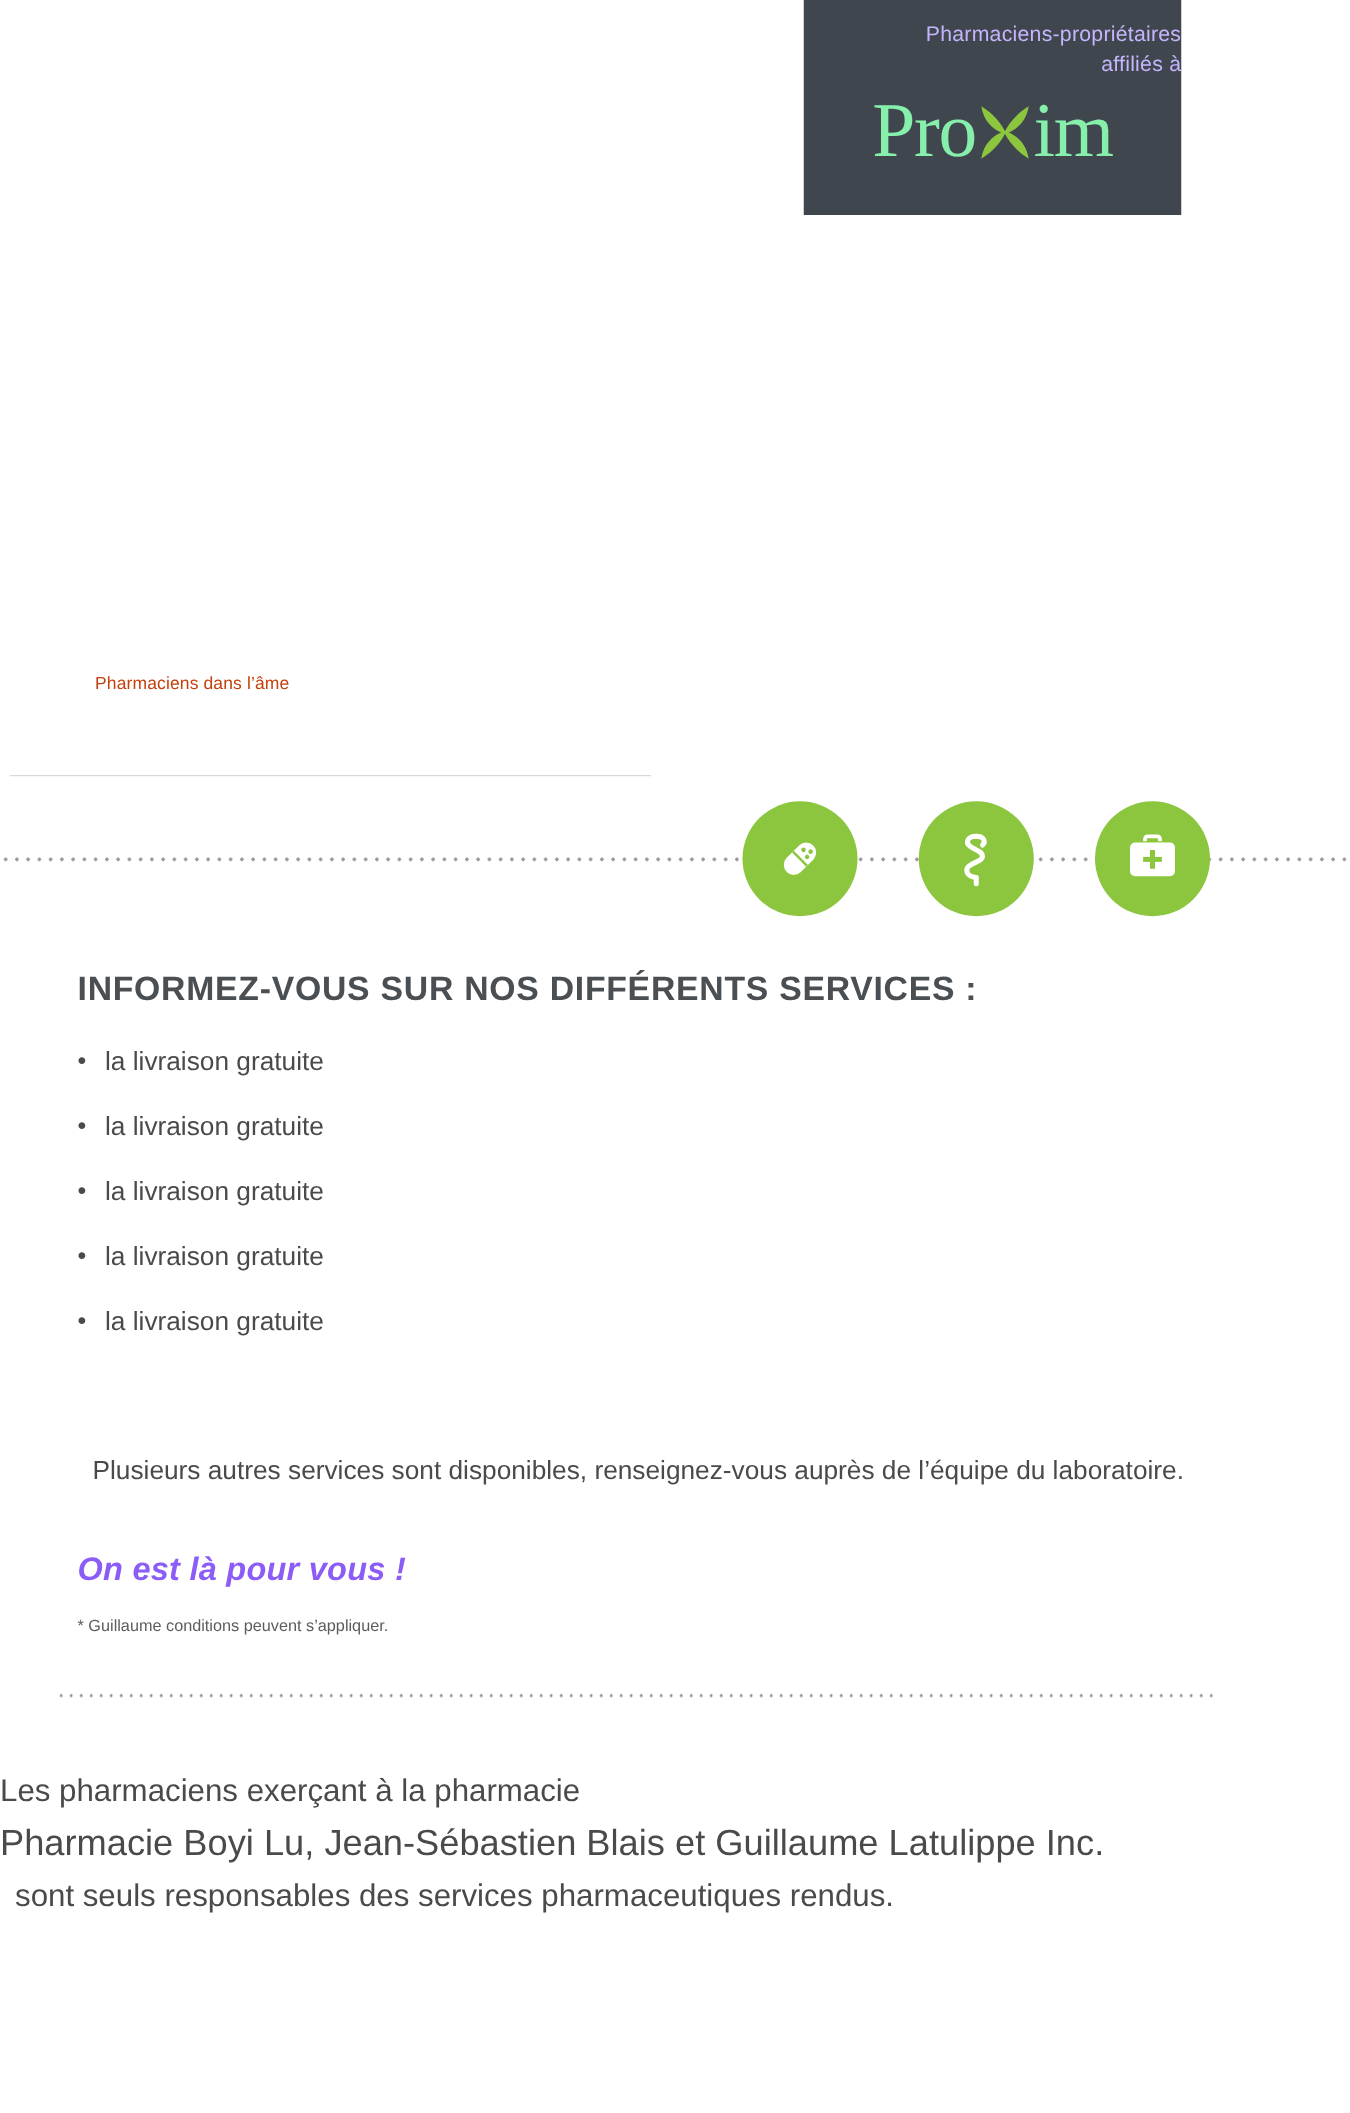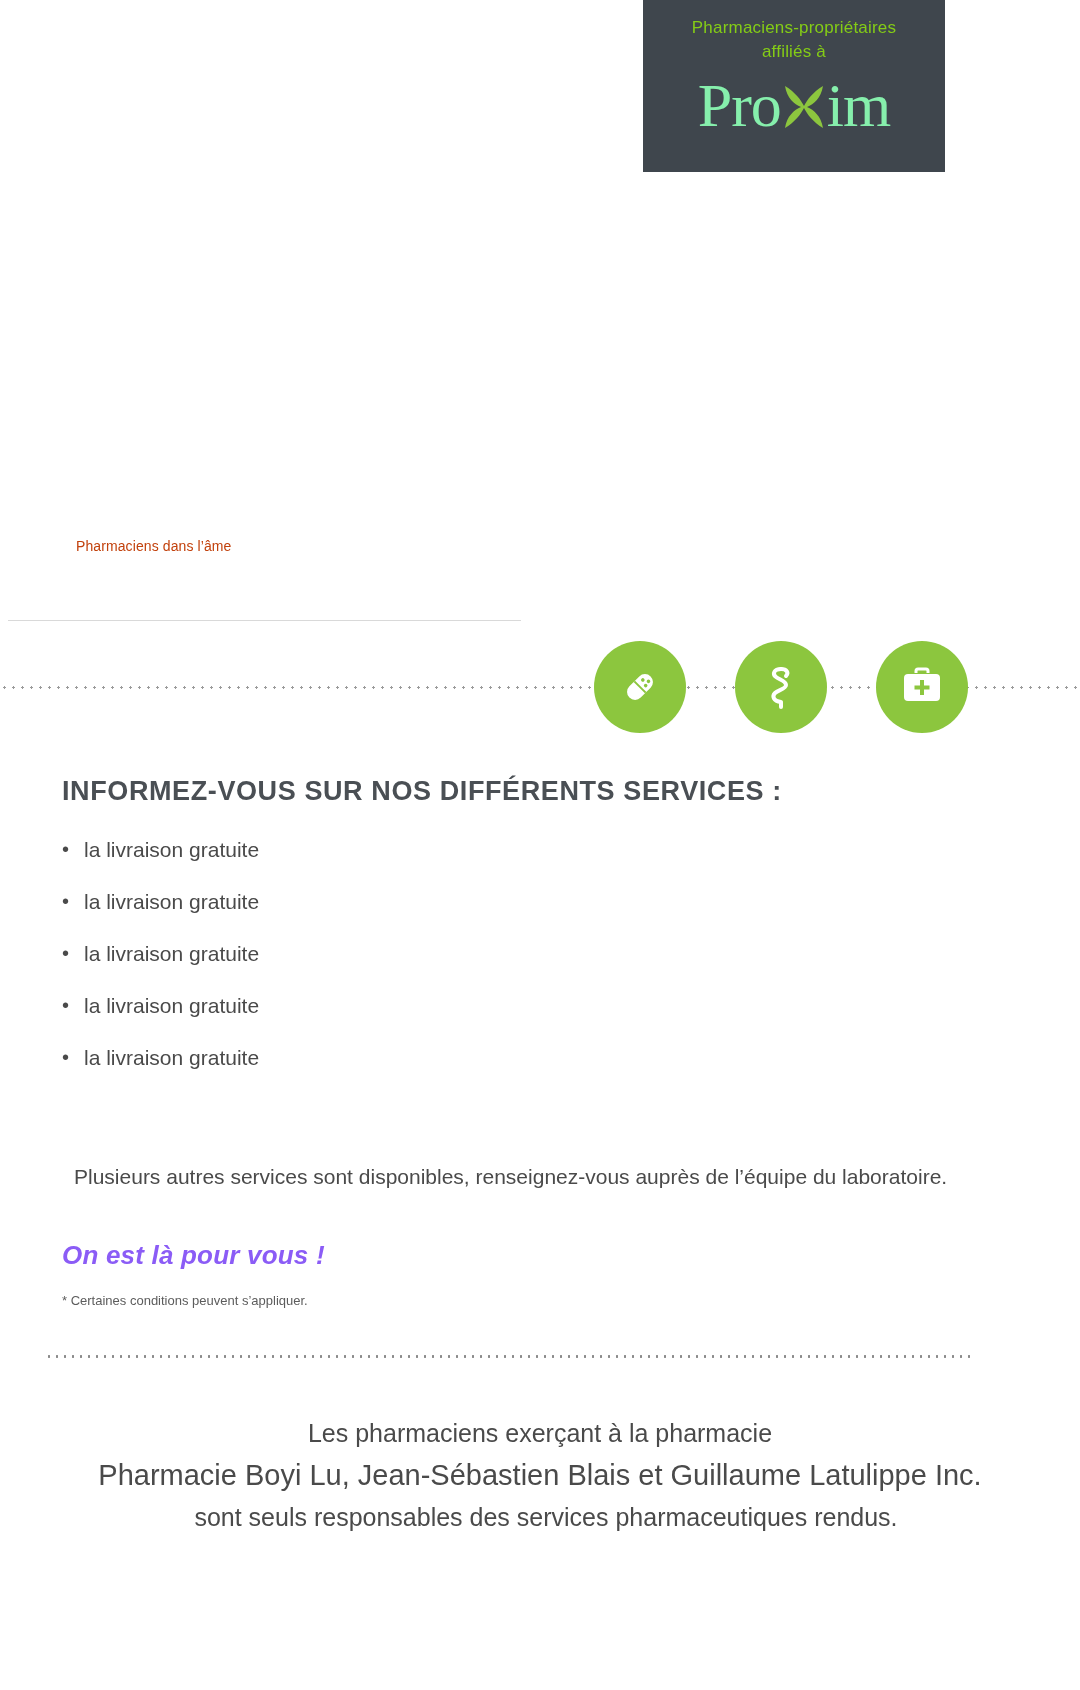--- a/index.html
+++ b/index.html
@@ -27,21 +27,22 @@
     color: #ffffff;
     text-align: center;
     box-sizing: border-box;
     padding-top: 16px;
   }
   .logo-tagline {
     font-size: 17px;
     line-height: 24px;
     font-family: "Liberation Sans", sans-serif;
     letter-spacing: .2px;
-    color: #84cc16;
+    color: #c4b5fd;
+    text-align: right;
   }
   .logo-word {
     margin-top: 8px;
     font-size: 62px;
     line-height: 66px;
     font-family: "Liberation Serif", serif;
     font-weight: normal;
     letter-spacing: -1px;
     position: relative;
     display: inline-block;
@@ -187,21 +188,21 @@
     background-size: 8px 3px;
     background-repeat: repeat-x;
   }
 
   
   .legal {
     position: absolute;
     left: 0;
     top: 1412px;
     width: 1080px;
-    text-align: center;
+    text-align: left;
     color: #4a4a4a;
   }
   .legal .l1 { font-size: 25px; line-height: 42px; }
   .legal .l2 { font-size: 29px; line-height: 42px; white-space: nowrap; }
   .legal .l3 { font-size: 25px; line-height: 42px; margin-left: 12px; }
 </style>
 </head>
 <body>
 
 <div class="logo-box">
@@ -255,21 +256,21 @@
 <ul class="bullets">
   <li>la livraison gratuite</li>
   <li>la livraison gratuite</li>
   <li>la livraison gratuite</li>
   <li>la livraison gratuite</li>
   <li>la livraison gratuite</li>
 </ul>
 
 <div class="para">Plusieurs autres services sont disponibles, renseignez-vous auprès de l’équipe du laboratoire.</div>
 <div class="tagline-green">On est là pour vous !</div>
-<div class="footnote">* Certaines conditions peuvent s’appliquer.</div>
+<div class="footnote">* Guillaume conditions peuvent s’appliquer.</div>
 
 <div class="dot-rule-bottom"></div>
 
 <div class="legal">
   <div class="l1">Les pharmaciens exerçant à la pharmacie</div>
   <div class="l2">Pharmacie Boyi Lu, Jean-Sébastien Blais et Guillaume Latulippe Inc.</div>
   <div class="l3">sont seuls responsables des services pharmaceutiques rendus.</div>
 </div>
 
 </body></html>

